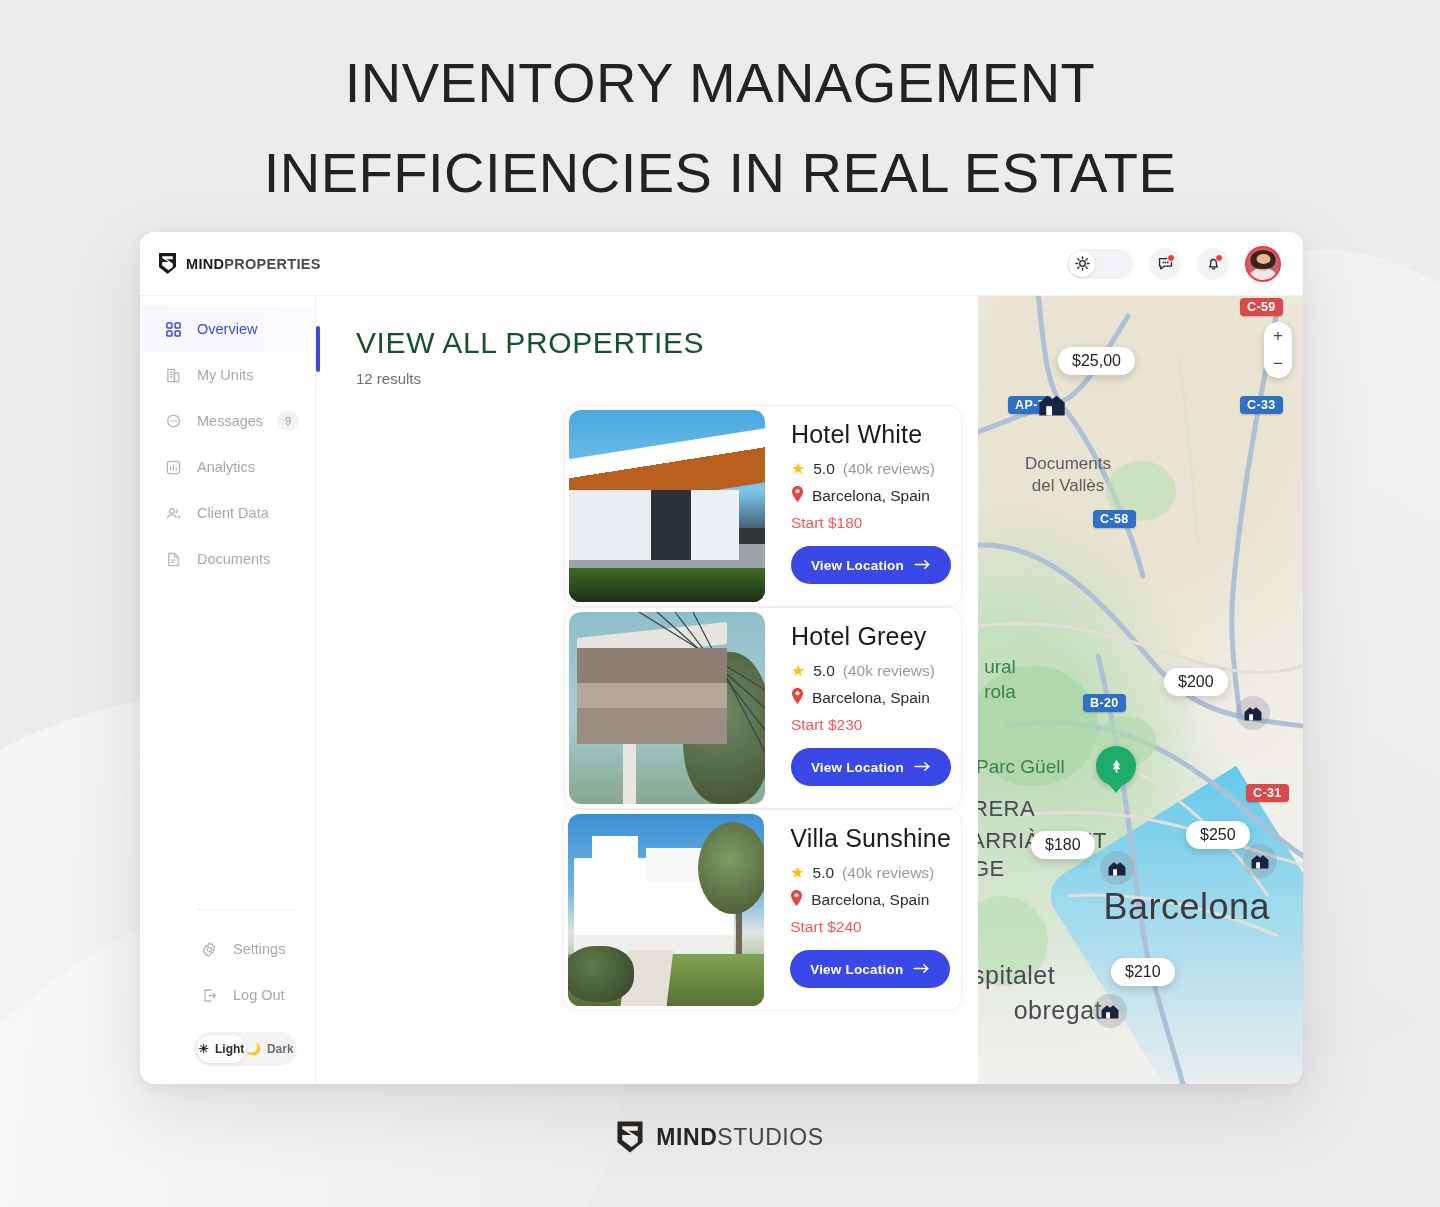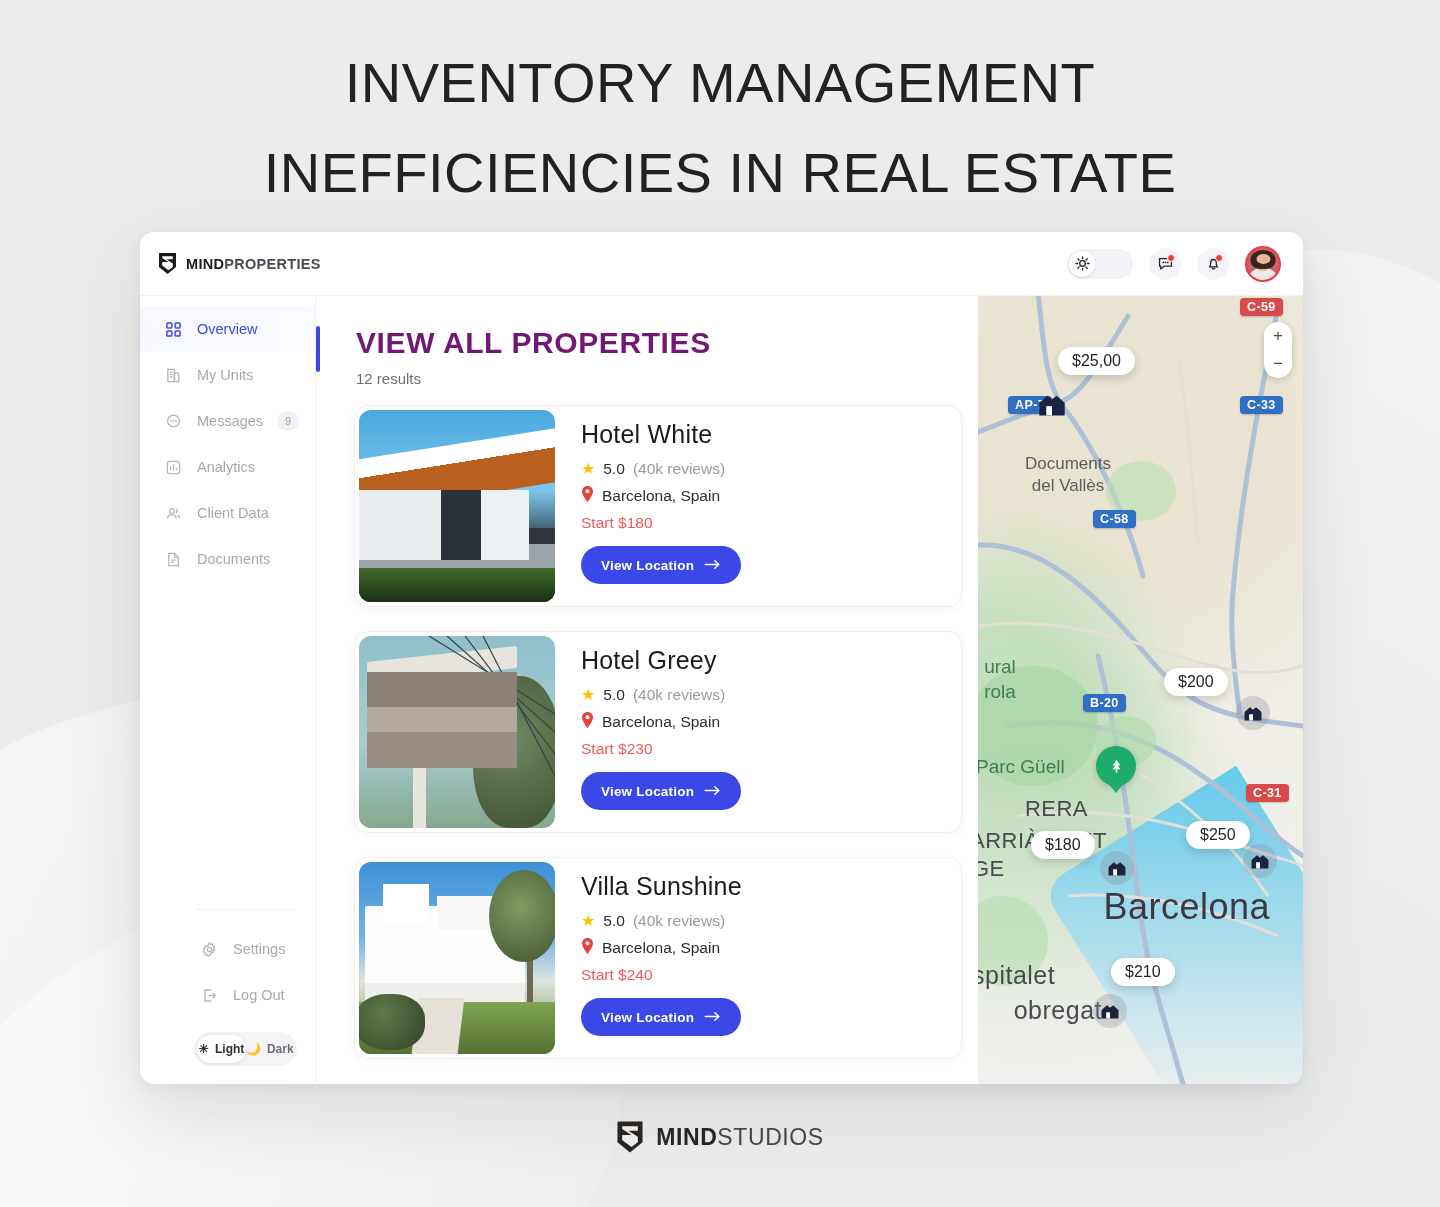--- a/index.html
+++ b/index.html
@@ -80,23 +80,23 @@
   .divider{height:1px;background:#eeeef1;margin:0 20px 16px 20px;}
   .toggle-wrap{margin:14px 18px 0 18px;height:34px;border-radius:18px;background:#f4f4f7;
     display:flex;align-items:center;padding:3px;box-sizing:border-box;}
   .toggle-half{flex:1;height:100%;border-radius:16px;display:flex;align-items:center;
     justify-content:center;gap:6px;font-size:12px;color:#6e6e78;font-weight:600;}
   .toggle-half.on{background:#fff;box-shadow:0 1px 4px rgba(0,0,0,.09);color:#2c2c34;}
 
   
   .content{flex:1;min-width:0;padding:30px 0 0 0;position:relative;overflow:hidden;}
   .scrollmark{position:absolute;left:0;top:30px;width:4px;height:46px;border-radius:3px;background:#3b48e8;}
-  .page-title{margin:0 0 0 40px;font-size:30px;font-weight:700;letter-spacing:.6px;color:#701a75;}
+  .page-title{margin:0 0 0 40px;font-size:30px;font-weight:400;letter-spacing:.6px;color:#14532d;}
   .results{margin:10px 0 0 40px;font-size:15px;color:#6d6d77;}
-  .cards{margin-top:18px;padding:0 16px 0 38px;display:flex;flex-direction:column;gap:24px;}
+  .cards{margin-top:18px;padding:0 16px 0 38px;display:flex;flex-direction:column;align-items:flex-end;}
   .card{display:flex;gap:22px;background:#fff;border:1px solid #f0f0f3;border-radius:14px;
     box-shadow:0 2px 10px rgba(40,40,60,.045);padding:0;overflow:hidden;}
   .thumb{width:196px;height:192px;flex:none;border-radius:12px;margin:4px;overflow:hidden;position:relative;}
   .card-info{padding:14px 10px 14px 0;display:flex;flex-direction:column;}
   .card-title{font-size:25px;font-weight:400;color:#1b1b1f;margin:0 0 10px 0;letter-spacing:.2px;}
   .meta{display:flex;align-items:center;gap:8px;font-size:15.5px;color:#2c2c34;margin-bottom:8px;}
   .meta .muted{color:#9a9aa4;}
   .price{font-size:15.5px;color:#f0595a;margin-bottom:14px;}
   .btn{align-self:flex-start;height:38px;padding:0 20px;border-radius:19px;background:#3b48e8;
     color:#fff;font-size:13.5px;font-weight:700;display:flex;align-items:center;gap:10px;
@@ -541,21 +541,21 @@
       <div class="shield sh-blue" style="left:30px;top:100px;">AP-7</div>
       <div class="shield sh-blue" style="left:115px;top:214px;">C-58</div>
       <div class="shield sh-blue" style="left:105px;top:398px;">B-20</div>
       <div class="shield sh-red" style="left:262px;top:488px;margin-left:6px;">C-31</div>
 
       <div class="maplabel" style="left:20px;top:158px;width:140px;">Documents</div>
       <div class="maplabel" style="left:20px;top:180px;width:140px;">del Vallès</div>
       <div class="maplabel green" style="left:-8px;top:360px;width:60px;">ural</div>
       <div class="maplabel green" style="left:-8px;top:385px;width:60px;">rola</div>
       <div class="maplabel green" style="left:-2px;top:460px;width:130px;text-align:left;">Parc Güell</div>
-      <div class="maplabel dark" style="left:-6px;top:500px;width:80px;text-align:right;margin-left:36px;">RERA</div>
+      <div class="maplabel dark" style="left:-6px;top:500px;width:80px;text-align:left;">RERA</div>
       <div class="maplabel dark" style="left:-8px;top:532px;width:160px;text-align:left;">ARRIÀ SANT</div>
       <div class="maplabel dark" style="left:-6px;top:560px;width:70px;text-align:left;">GE</div>
       <div class="maplabel big" style="left:62px;top:590px;width:230px;text-align:right;">Barcelona</div>
       <div class="maplabel dark" style="left:-6px;top:665px;width:130px;text-align:left;font-size:25px;">spitalet</div>
       <div class="maplabel dark" style="left:-6px;top:700px;width:130px;text-align:right;font-size:25px;">obregat</div>
 
       <div class="parkpin" style="left:118px;top:450px;">
         <svg width="19" height="19" viewBox="0 0 20 20">
           <path d="M10 3l4 6h-2.6l2.6 4H6l2.6-4H6z" fill="#fff"></path>
             <rect x="9.2" y="12.5" width="1.6" height="4" fill="#fff"></rect>

